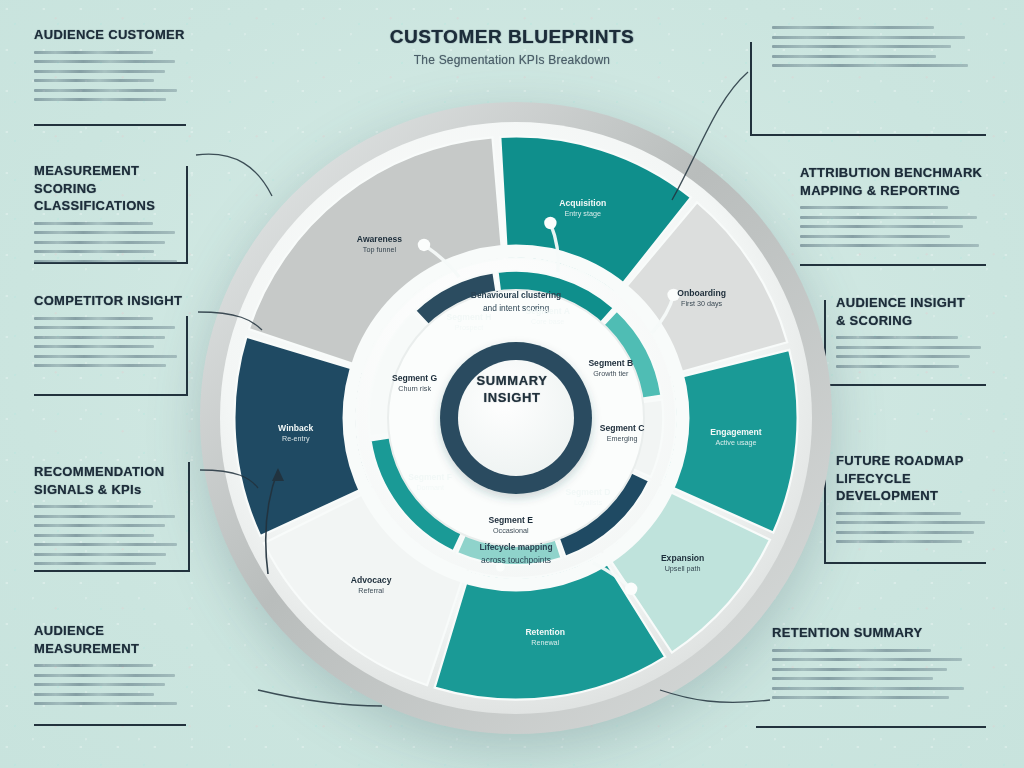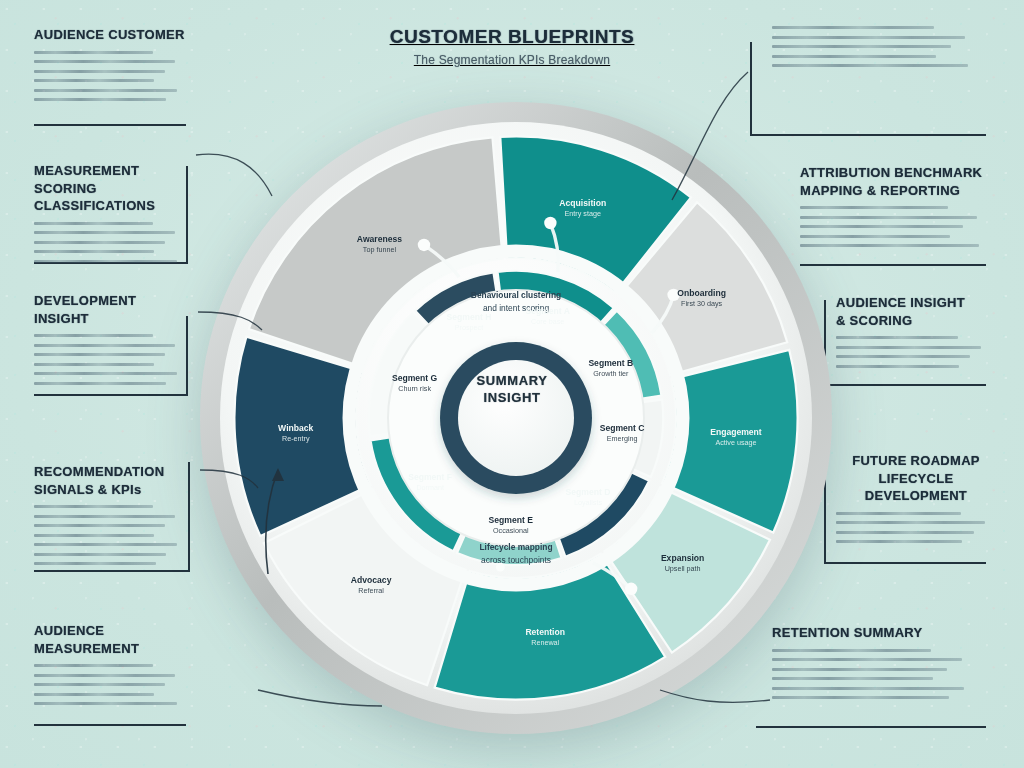--- a/index.html
+++ b/index.html
@@ -20,21 +20,21 @@
     background-image:
       radial-gradient(circle at 18% 22%, rgba(255,255,255,.35) 0 1px, transparent 1.4px),
       radial-gradient(circle at 62% 73%, rgba(255,255,255,.28) 0 1px, transparent 1.4px),
       radial-gradient(circle at 83% 31%, rgba(255,180,190,.20) 0 1px, transparent 1.4px),
       radial-gradient(circle at 35% 61%, rgba(160,235,225,.22) 0 1px, transparent 1.4px);
     background-size:37px 41px, 53px 47px, 67px 59px, 43px 39px;
     opacity:.8;
   }
 
   
-  .title-wrap{position:absolute;left:0;right:0;top:26px;text-align:center;z-index:40;text-decoration:underline;}
+  .title-wrap{position:absolute;left:0;right:0;top:26px;text-align:center;z-index:40;}
   .title{
     font-size:19px;font-weight:bold;color:#1d2d3a;letter-spacing:.5px;
     text-shadow:0 0 1.1px rgba(29,45,58,.75), 0.6px 0.3px 0.9px rgba(120,140,150,.5);
     filter:blur(.35px);
   }
   .subtitle{
     margin-top:5px;font-size:12px;color:#4a5e68;letter-spacing:.2px;
     text-shadow:0 0 1px rgba(74,94,104,.6);
     filter:blur(.45px);
   }
@@ -242,21 +242,21 @@
         <div class="co-line" style="width:93%"></div>
         <div class="co-line" style="width:86%"></div>
         <div class="co-line" style="width:79%"></div>
         <div class="co-line" style="width:94%"></div>
       </div>
   </div>
   <div class="rule v" style="left:186px;top:166px;height:96px;"></div>
   <div class="rule h" style="left:34px;top:262px;width:154px;"></div>
 
   <div class="callout" style="left:34px;top:292px;width:152px;">
-    <div class="co-title">DEVELOPMENT INSIGHT</div>
+    <div class="co-title">COMPETITOR INSIGHT</div>
     <div class="co-body">
         <div class="co-line" style="width:78%"></div>
         <div class="co-line" style="width:93%"></div>
         <div class="co-line" style="width:86%"></div>
         <div class="co-line" style="width:79%"></div>
         <div class="co-line" style="width:94%"></div>
         <div class="co-line" style="width:87%"></div>
       </div>
   </div>
   <div class="rule v" style="left:186px;top:316px;height:78px;"></div>
@@ -318,21 +318,21 @@
     <div class="co-body">
         <div class="co-line" style="width:78%"></div>
         <div class="co-line" style="width:93%"></div>
         <div class="co-line" style="width:86%"></div>
         <div class="co-line" style="width:79%"></div>
       </div>
   </div>
   <div class="rule v" style="left:824px;top:300px;height:84px;"></div>
   <div class="rule h" style="left:824px;top:384px;width:162px;"></div>
 
-  <div class="callout" style="left:836px;top:452px;width:160px;text-align:center;">
+  <div class="callout" style="left:836px;top:452px;width:160px;">
     <div class="co-title">FUTURE ROADMAP<br>LIFECYCLE DEVELOPMENT</div>
     <div class="co-body">
         <div class="co-line" style="width:78%"></div>
         <div class="co-line" style="width:93%"></div>
         <div class="co-line" style="width:86%"></div>
         <div class="co-line" style="width:79%"></div>
       </div>
   </div>
   <div class="rule v" style="left:824px;top:476px;height:86px;"></div>
   <div class="rule h" style="left:824px;top:562px;width:162px;"></div>

